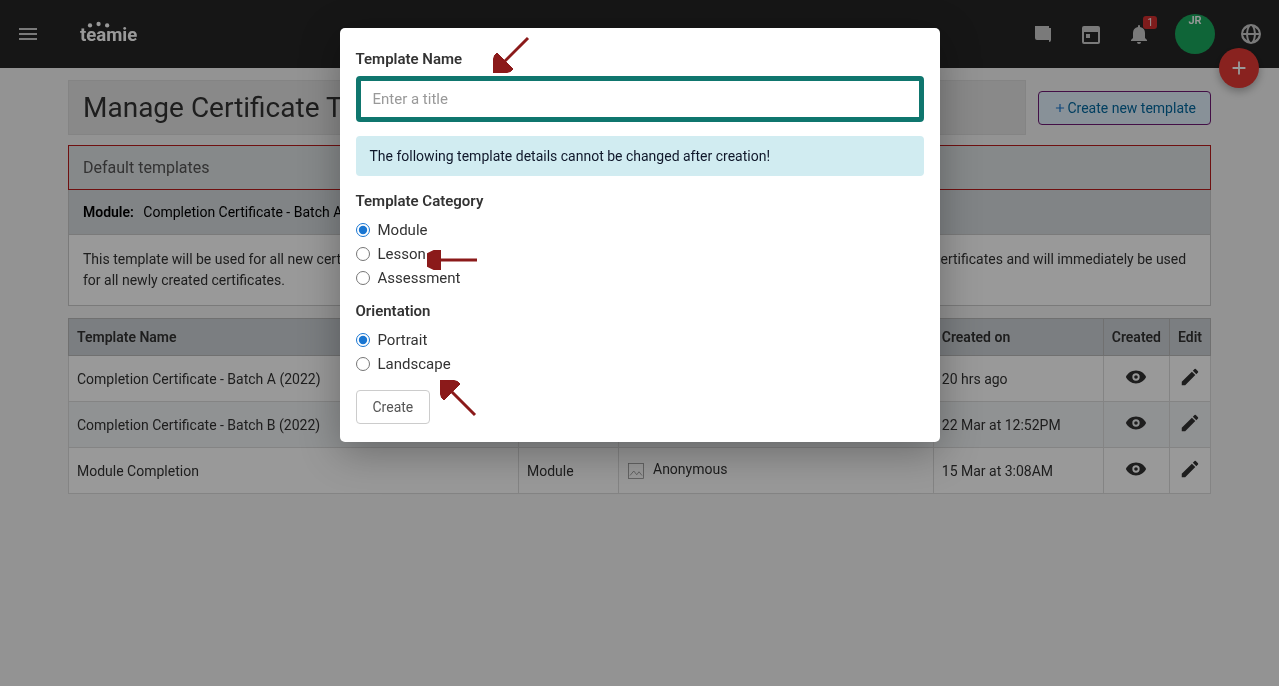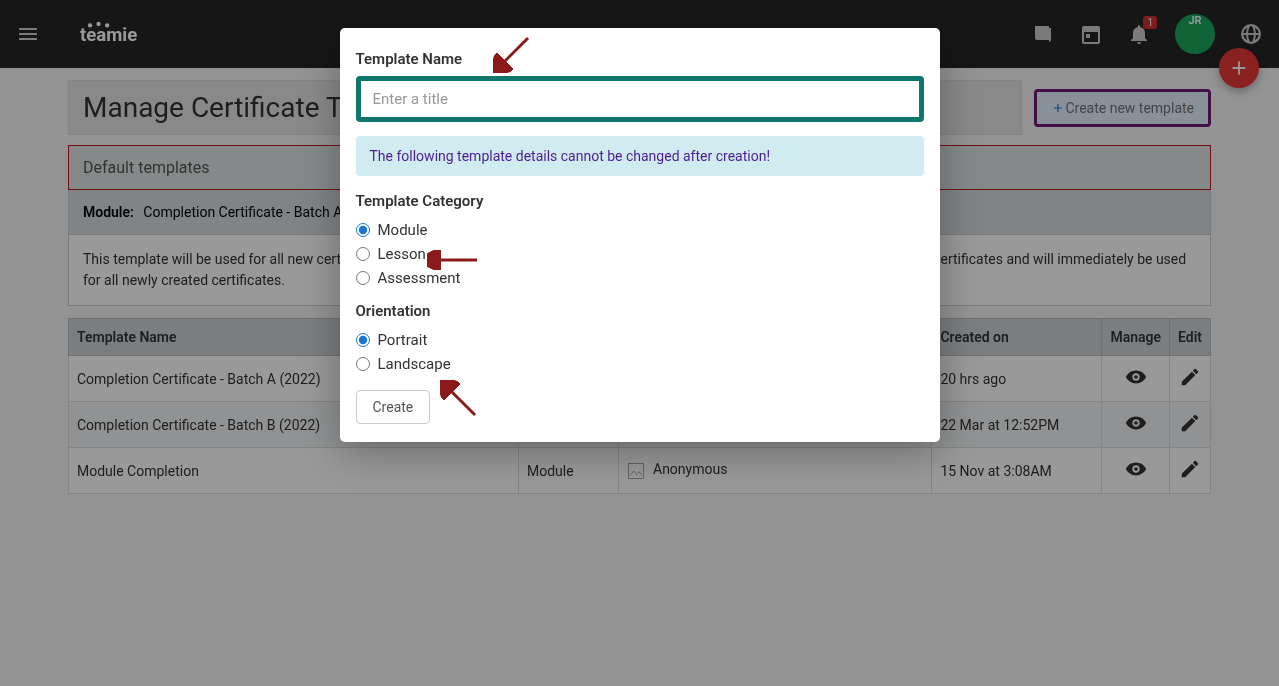--- a/index.html
+++ b/index.html
@@ -11,42 +11,42 @@
 .logo { margin-left:40px; height:40px; display:flex; align-items:center; }
 .logo svg { fill:#fff; }
 .header-right { margin-left:auto; display:flex; align-items:center; gap:24px; }
 .header-icon { width:24px; height:24px; cursor:pointer; fill:#ccc; position:relative; }
 .badge { position:absolute; top:-6px; right:-6px; background:#d32f2f; color:#fff; font-size:10px; padding:1px 4px; border-radius:3px; }
 .avatar { width:40px; height:40px; border-radius:50%; background:#1aa95e; display:flex; justify-content:center; color:#fff; font-size:11px; font-weight:600; }
 
 .content { padding:12px 68px; position:relative; }
 .page-header { display:flex; align-items:center; margin-bottom:10px; }
 .page-title { font-size:28px; font-weight:400; color:#333; padding:10px 14px; background:#e5e5e5; border:1px solid #ddd; flex:1; }
-.create-btn { margin-left:12px; padding:8px 14px; background:#e3f2fd; border:3px solid #701a75; color:#737373; border-radius:4px; cursor:pointer; font-size:14px; display:flex; align-items:center; }
+.create-btn { margin-left:12px; padding:8px 14px; background:#e3f2fd; border:1px solid #701a75; color:#0369a1; border-radius:4px; cursor:pointer; font-size:14px; display:flex; align-items:center; }
 .create-btn svg { width:14px; height:14px; fill:#1976d2; }
 
 .section-title { padding:12px 14px; background:#e0e4e7; border:1px solid #b91c1c; color:#555; font-size:16px; }
 .default-row { padding:14px; background:#d7dce0; border:1px solid #ccc; border-top:none; font-size:14px; }
 .default-row b { font-weight:600; }
 .default-desc { padding:14px; border:1px solid #ccc; border-top:none; font-size:14px; color:#333; line-height:1.5; background:#fff; }
 
 .table { width:100%; border-collapse:collapse; margin-top:12px; font-size:14px; }
 .table th { text-align:left; padding:10px 8px; background:#ced3d8; border:1px solid #bbb; font-weight:600; color:#333; }
 .table td { padding:10px 8px; border:1px solid #ddd; color:#333; background:#fff; }
 .table tr:nth-child(even) td { background:#f1f3f5; }
 .icon-cell { text-align:center; }
 .icon-cell svg { width:22px; height:22px; fill:#333; cursor:pointer; }
 .anon-img { width:18px; height:18px; display:inline-block; vertical-align:middle; margin-right:8px; }
 
 .overlay { position:absolute; inset:0; background:rgba(0,0,0,0.4); z-index:10; }
 .modal { position:absolute; top:28px; left:50%; transform:translateX(-50%); width:600px; background:#fff; border-radius:5px; box-shadow:0 10px 40px rgba(0,0,0,0.3); z-index:20; padding:22px 16px 18px; }
 .modal label.ftitle { font-weight:600; font-size:15px; color:#333; display:block; margin-bottom:8px; }
 .modal input[type=text] { width:100%; padding:9px 12px; border:5px solid #0f766e; border-radius:4px; font-size:15px; color:#555; }
 .modal input[type=text]::placeholder { color:#999; }
-.info-box { margin-top:14px; padding:12px 14px; background:#d1ecf1; color:#4c1d95; border-radius:4px; font-size:14px; }
+.info-box { margin-top:14px; padding:12px 14px; background:#d1ecf1; color:#0f172a; border-radius:4px; font-size:14px; }
 .radio-group { margin-top:8px; }
 .radio-row { display:flex; align-items:center; gap:8px; padding:3px 0; font-size:15px; color:#333; }
 .radio-row input { width:14px; height:14px; accent-color:#1976d2; }
 .create-action { margin-top:14px; padding:8px 16px; border:1px solid #ccc; border-radius:4px; background:#fff; color:#555; font-size:14px; cursor:pointer; }
 
 .fab { position:absolute; top:48px; right:20px; width:40px; height:40px; border-radius:50%; background:#e53935; display:flex; align-items:center; justify-content:center; box-shadow:0 3px 8px rgba(0,0,0,0.3); z-index:5; cursor:pointer; }
 .fab svg { width:22px; height:22px; fill:#fff; }
 
 .arrow { position:absolute; z-index:30; pointer-events:none; }
 .arrow svg { fill:#8b1a1a; stroke:#8b1a1a; }
@@ -108,21 +108,21 @@
   </div>
   <div class="default-desc">This template will be used for all new certificates created on the selected category. Changes to this setting will not affect already created certificates and will immediately be used for all newly created certificates.</div>
 
   <table class="table">
     <thead>
       <tr>
         <th style="width:450px;">Template Name</th>
         <th style="width:100px;">Category</th>
         <th>Created by</th>
         <th style="width:170px;">Created on</th>
-        <th style="width:64px;">Manage</th>
+        <th style="width:64px;">Created</th>
         <th style="width:40px;">Edit</th>
       </tr>
     </thead>
     <tbody id="tbody">
         <tr>
     <td>Completion Certificate - Batch A (2022)</td>
     <td>Module</td>
     <td><svg class="anon-img" viewBox="0 0 24 24">
               <rect x="2" y="2" width="20" height="20" fill="none" stroke="#888"></rect>
               <path d="M4 18l5-6 4 5 3-4 4 5" fill="none" stroke="#888"></path>
@@ -150,21 +150,21 @@
               <path d="M3 17.25V21h3.75L17.8 9.94l-3.75-3.75L3 17.25zM20.7 7.04a1 1 0 000-1.41l-2.34-2.34a1 1 0 00-1.41 0l-1.83 1.83 3.75 3.75 1.83-1.83z"></path>
             </svg></td>
         </tr>
         <tr>
     <td>Module Completion</td>
     <td>Module</td>
     <td><svg class="anon-img" viewBox="0 0 24 24">
               <rect x="2" y="2" width="20" height="20" fill="none" stroke="#888"></rect>
               <path d="M4 18l5-6 4 5 3-4 4 5" fill="none" stroke="#888"></path>
             </svg>Anonymous</td>
-    <td>15 Nov at 3:08AM</td>
+    <td>15 Mar at 3:08AM</td>
     <td class="icon-cell"><svg viewBox="0 0 24 24">
               <path d="M12 5C7 5 2.7 8.1 1 12c1.7 3.9 6 7 11 7s9.3-3.1 11-7c-1.7-3.9-6-7-11-7zm0 11a4 4 0 110-8 4 4 0 010 8zm0-6a2 2 0 100 4 2 2 0 000-4z"></path>
             </svg></td>
     <td class="icon-cell"><svg viewBox="0 0 24 24">
               <path d="M3 17.25V21h3.75L17.8 9.94l-3.75-3.75L3 17.25zM20.7 7.04a1 1 0 000-1.41l-2.34-2.34a1 1 0 00-1.41 0l-1.83 1.83 3.75 3.75 1.83-1.83z"></path>
             </svg></td>
         </tr>
       </tbody>
   </table>
 </div>

